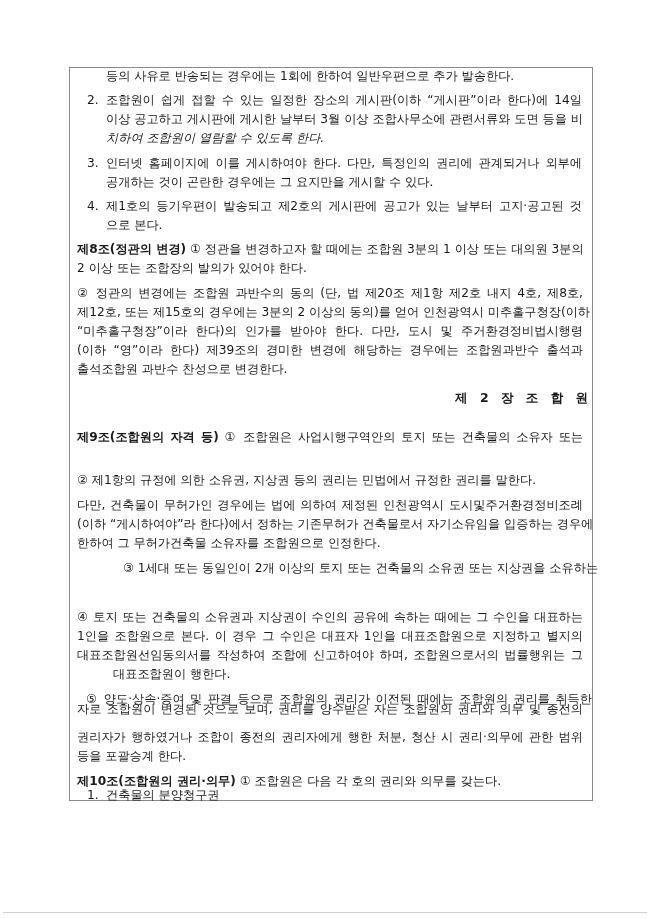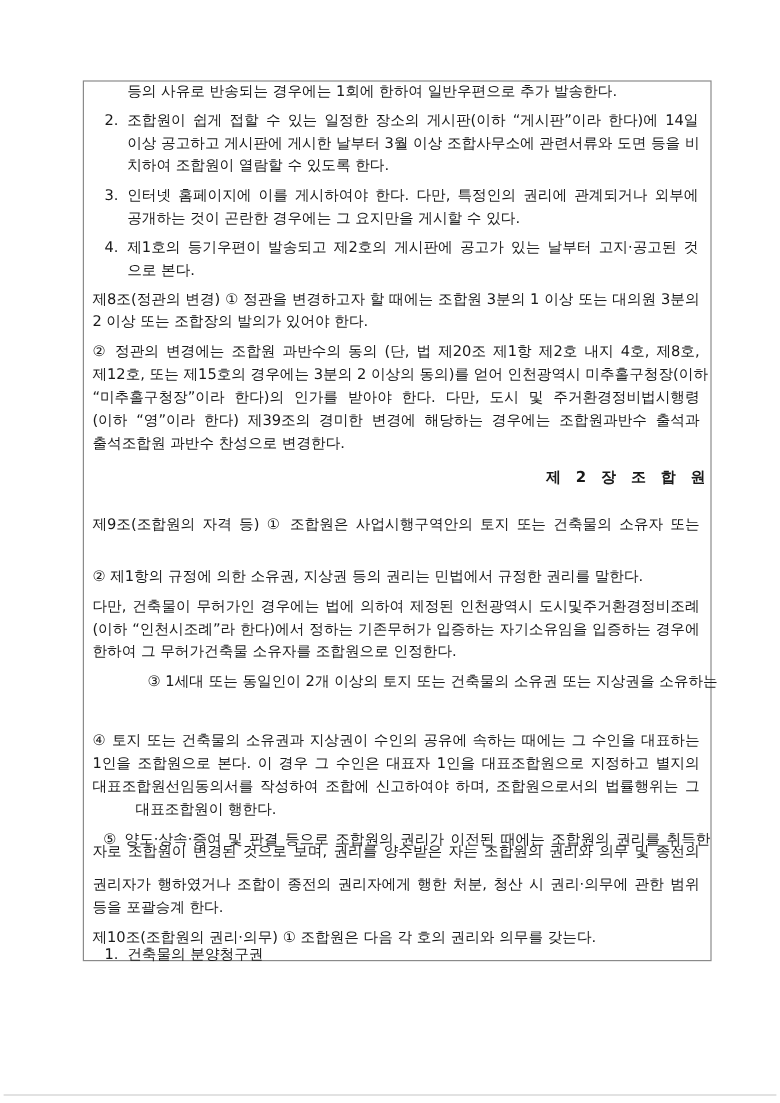--- a/index.html
+++ b/index.html
@@ -29,21 +29,21 @@
       font-size: 12.2px;
       line-height: 19px;
       white-space: nowrap;
       letter-spacing: 0px;
     }
     .justify {
       text-align: justify;
       text-align-last: justify;
     }
     .bold {
-      font-weight: normal;
+      font-weight: bold;
     }
     .chapter {
       position: absolute;
       left: 0;
       width: 100%;
       text-align: center;
       font-weight: bold;
       font-size: 12.5px;
       letter-spacing: 4px;
     }
@@ -59,21 +59,21 @@
 </head>
 <body>
 
 <div class="page-box">
 
   <div class="line" style="left:36px; top:-1px;">등의 사유로 반송되는 경우에는 1회에 한하여 일반우편으로 추가 발송한다.</div>
 
   <div class="line" style="left:17px; top:23px;">2.</div>
   <div class="line justify" style="left:36px; top:23px; width:476px;">조합원이 쉽게 접할 수 있는 일정한 장소의 게시판(이하 “게시판”이라 한다)에 14일</div>
   <div class="line justify" style="left:36px; top:42px; width:476px;">이상 공고하고 게시판에 게시한 날부터 3월 이상 조합사무소에 관련서류와 도면 등을 비</div>
-  <div class="line" style="left:36px; top:61px;">치하여 조합원이 열람할 수 있도록 한다.</div>
+  <div class="line" style="left:36px; top:61px;font-style:italic;">치하여 조합원이 열람할 수 있도록 한다.</div>
 
   <div class="line" style="left:17px; top:86px;">3.</div>
   <div class="line justify" style="left:36px; top:86px; width:476px;">인터넷 홈페이지에 이를 게시하여야 한다. 다만, 특정인의 권리에 관계되거나 외부에</div>
   <div class="line" style="left:36px; top:105px;">공개하는 것이 곤란한 경우에는 그 요지만을 게시할 수 있다.</div>
 
   <div class="line" style="left:17px; top:129px;">4.</div>
   <div class="line justify" style="left:36px; top:129px; width:476px;">제1호의 등기우편이 발송되고 제2호의 게시판에 공고가 있는 날부터 고지·공고된 것</div>
   <div class="line" style="left:36px; top:148px;">으로 본다.</div>
 
   <div class="line justify" style="left:7px; top:172px; width:506px;">
@@ -89,21 +89,21 @@
 
   <div class="chapter" style="top:320px; line-height:19px;text-align:right;">제 2 장  조 합 원</div>
 
   <div class="line justify" style="left:7px; top:360px; width:506px;">
     <span class="bold">제9조(조합원의 자격 등)</span><span> ① 조합원은 사업시행구역안의 토지 또는 건축물의 소유자 또는</span>
   </div>
 
   <div class="line" style="left:7px; top:403px;">② 제1항의 규정에 의한 소유권, 지상권 등의 권리는 민법에서 규정한 권리를 말한다.</div>
 
   <div class="line justify" style="left:7px; top:428px; width:506px;">다만, 건축물이 무허가인 경우에는 법에 의하여 제정된 인천광역시 도시및주거환경정비조례</div>
-  <div class="line justify" style="left:7px; top:447px; width:506px;">(이하 “인천시조례”라 한다)에서 정하는 기존무허가 입증하는 자기소유임을 입증하는 경우에</div>
+  <div class="line justify" style="left:7px; top:447px; width:506px;">(이하 “게시하여야”라 한다)에서 정하는 기존무허가 건축물로서 자기소유임을 입증하는 경우에</div>
   <div class="line" style="left:7px; top:466px;">한하여 그 무허가건축물 소유자를 조합원으로 인정한다.</div>
 
   <div class="line" style="left:7px; top:491px;margin-left:46px;">③ 1세대 또는 동일인이 2개 이상의 토지 또는 건축물의 소유권 또는 지상권을 소유하는</div>
 
   <div class="line justify" style="left:7px; top:540px; width:506px;">④ 토지 또는 건축물의 소유권과 지상권이 수인의 공유에 속하는 때에는 그 수인을 대표하는</div>
   <div class="line justify" style="left:7px; top:559px; width:506px;">1인을 조합원으로 본다. 이 경우 그 수인은 대표자 1인을 대표조합원으로 지정하고 별지의</div>
   <div class="line justify" style="left:7px; top:578px; width:506px;">대표조합원선임동의서를 작성하여 조합에 신고하여야 하며, 조합원으로서의 법률행위는 그</div>
   <div class="line" style="left:7px; top:597px;margin-left:36px;">대표조합원이 행한다.</div>
 
   <div class="line justify" style="left:16px; top:622px; width:506px;">⑤ 양도·상속·증여 및 판결 등으로 조합원의 권리가 이전된 때에는 조합원의 권리를 취득한</div>

